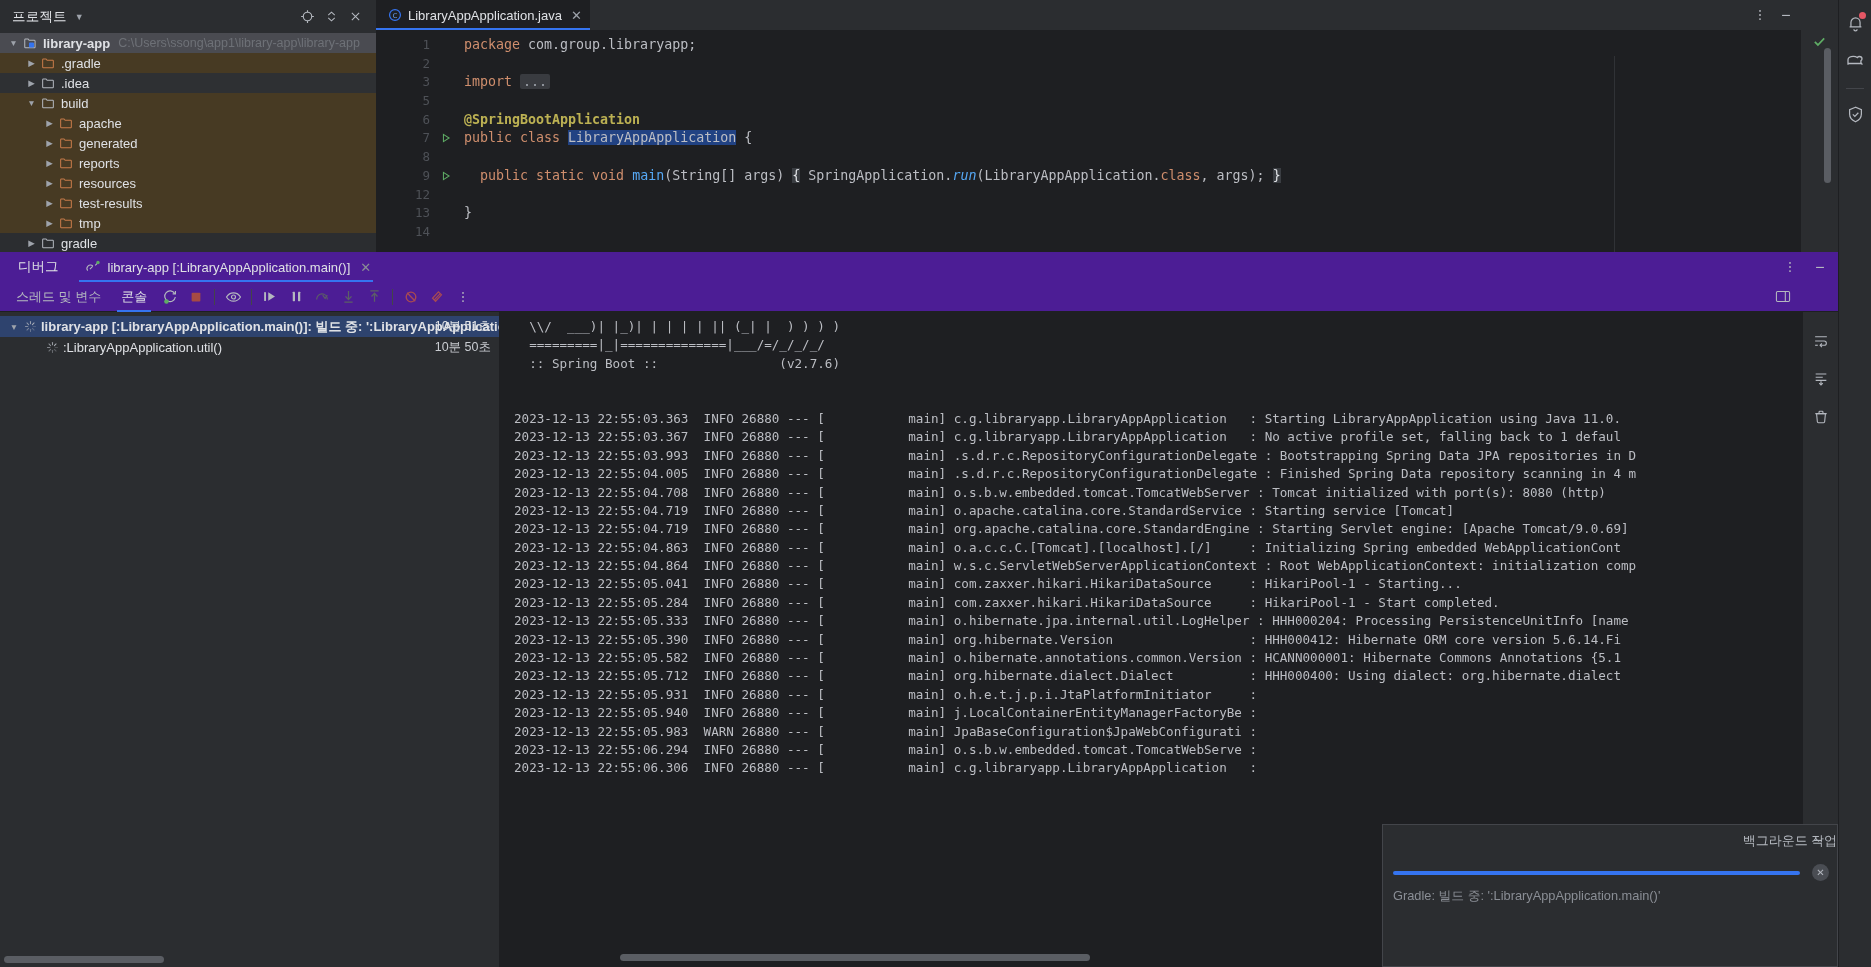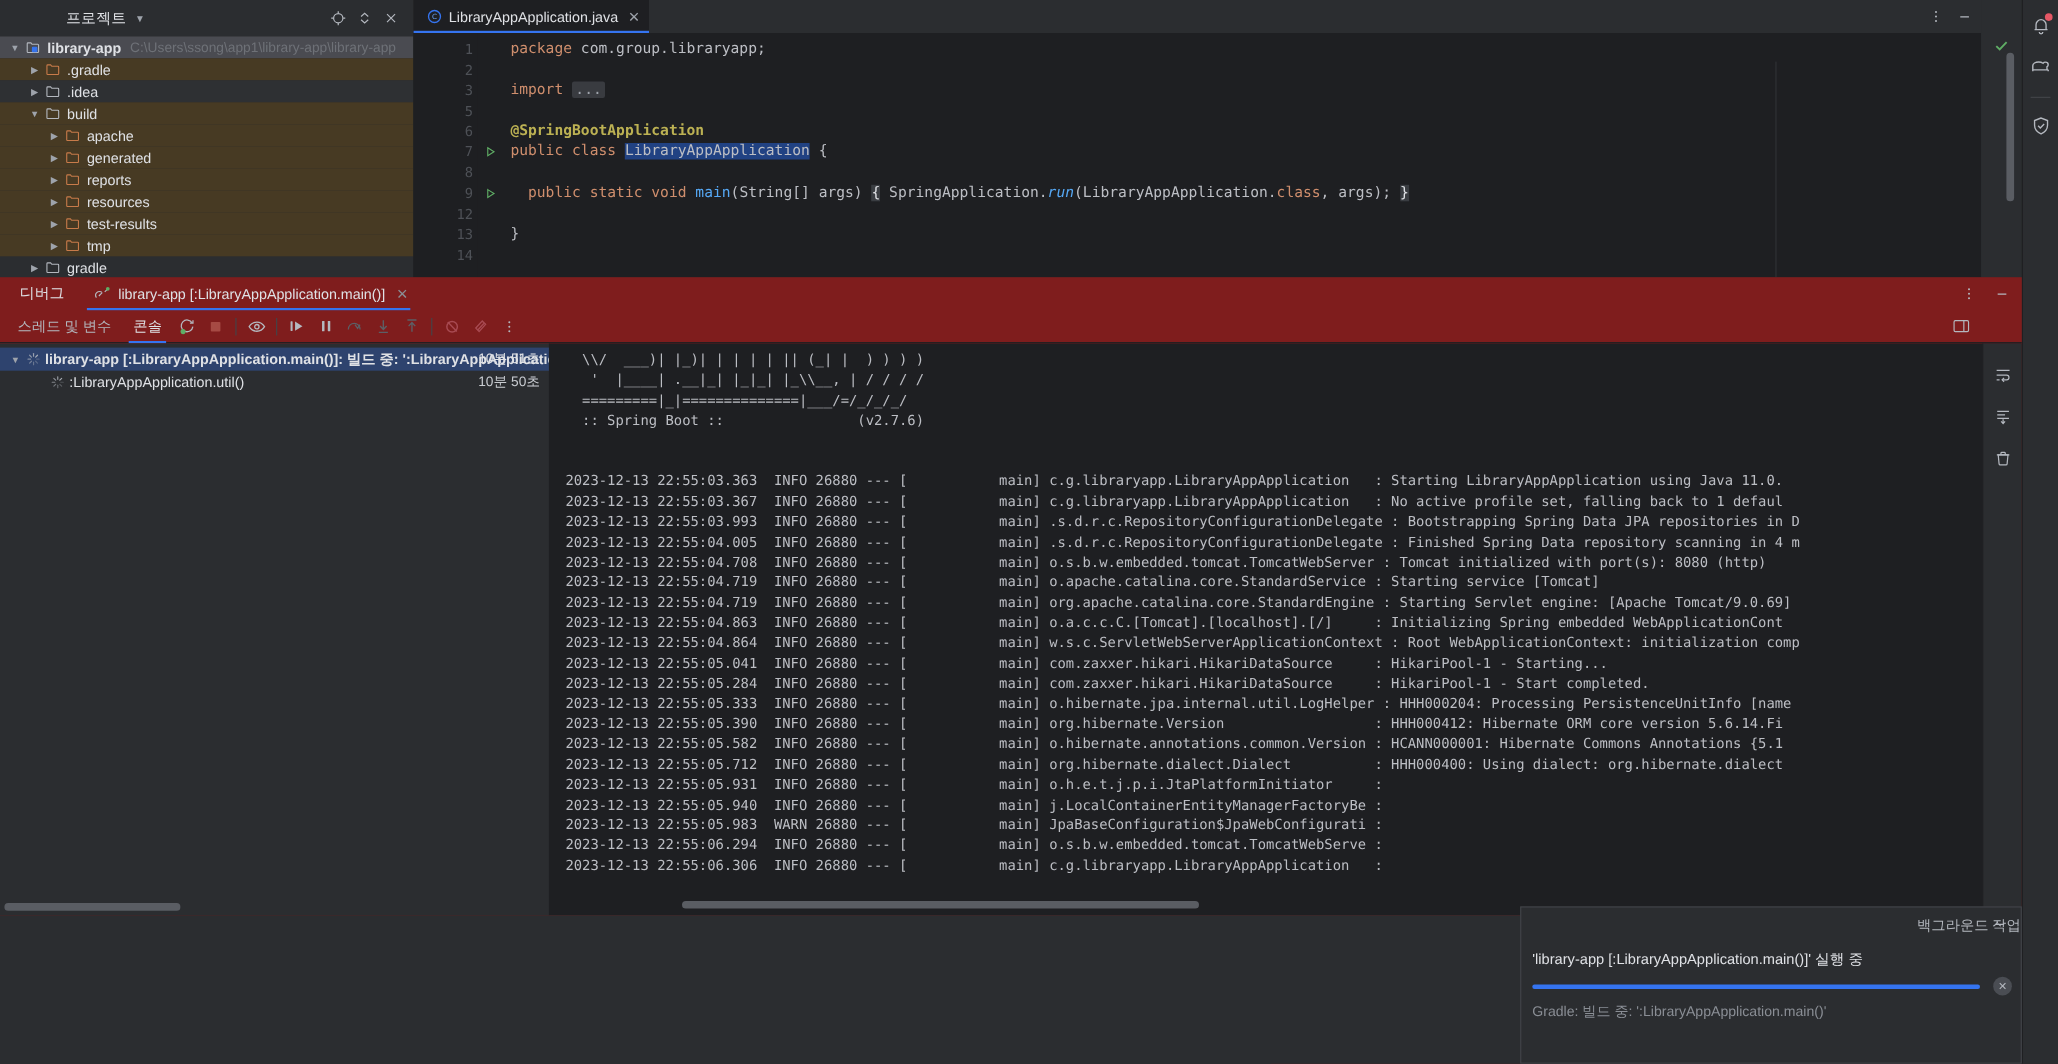--- a/index.html
+++ b/index.html
@@ -13,21 +13,20 @@
   .app { position:relative; width:1871px; height:967px; }
 
   
   .project-panel {
     position:absolute; left:0; top:0; width:376px; height:311px;
     background:#2b2d30; display:flex; flex-direction:column;
   }
   .project-header {
     height:33px; display:flex; align-items:center; padding:0 10px 0 12px;
     flex:0 0 33px;
-    margin-left:48px;
   }
   .project-title { font-size:13.5px; color:#dfe1e5; letter-spacing:.2px; }
   .proj-chevron { margin-left:8px; font-size:9px; color:#9ea3ab; }
   .project-header-spacer { flex:1; }
   .ph-icon {
     width:22px; height:22px; display:flex; align-items:center; justify-content:center;
     color:#b4b8bf; margin-left:2px;
   }
 
   .tree { flex:1; overflow:hidden; padding-top:0px; font-size:13px; }
@@ -105,22 +104,22 @@
     position:absolute; right:0; top:0; width:33px; height:967px;
     background:#2b2d30; border-left:1px solid #1e1f22;
     display:flex; flex-direction:column; align-items:center; padding-top:10px;
   }
   .rail-icon { width:26px; height:26px; display:flex; align-items:center; justify-content:center; color:#b4b8bf; margin-bottom:12px; position:relative; }
   .rail-badge { position:absolute; top:2px; right:2px; width:7px; height:7px; border-radius:50%; background:#e55765; }
   .rail-sep { width:18px; height:1px; background:#43454a; margin:2px 0 12px; }
 
   
   .debug-window {
-    position:absolute; left:0; top:252px; width:1838px; height:580px;
-    background:#7f1d1d; display:flex; flex-direction:column;
+    position:absolute; left:0; top:252px; width:1838px; height:715px;
+    background:#4c1d95; display:flex; flex-direction:column;
   }
   .debug-tabbar { height:30px; display:flex; align-items:center; padding-left:8px; position:relative; }
   .dw-title { font-size:13.5px; color:#dfe1e5; padding:0 10px; }
   .dw-tab {
     height:30px; display:flex; align-items:center; padding:0 6px 0 10px;
     font-size:13px; color:#dfe1e5; position:relative; margin-left:6px;
   }
   .dw-tab.active:after { content:""; position:absolute; left:4px; right:4px; bottom:0; height:2px; background:#3574f0; }
   .dw-tab-ico { margin-right:7px; position:relative; display:flex; }
   .dw-tab-close { margin-left:10px; color:#8a8e95; font-size:13px; }
@@ -553,21 +552,20 @@
                 <line x1="10.33" y1="5.67" x2="12.38" y2="3.62" stroke="#b4b8bf" stroke-width="1.3" stroke-linecap="round" opacity="0.91"></line>
               </svg>
             </span>
             <span class="fr-label">:LibraryAppApplication.util()</span>
             <span class="fr-time">10분 50초</span>
           </div>
         </div>
       <div class="console">
         <div id="console-lines">
             <div class="cline">  \\/  ___)| |_)| | | | | || (_| |  ) ) ) )</div>
-            <div class="cline">   '  |____| .__|_| |_|_| |_\\__, | / / / /</div>
             <div class="cline">  =========|_|==============|___/=/_/_/_/</div>
             <div class="cline">  :: Spring Boot ::                (v2.7.6)</div>
             <div class="cline">&nbsp;</div>
             <div class="cline">&nbsp;</div>
             <div class="cline">2023-12-13 22:55:03.363  INFO 26880 --- [           main] c.g.libraryapp.LibraryAppApplication   : Starting LibraryAppApplication using Java 11.0.</div>
             <div class="cline">2023-12-13 22:55:03.367  INFO 26880 --- [           main] c.g.libraryapp.LibraryAppApplication   : No active profile set, falling back to 1 defaul</div>
             <div class="cline">2023-12-13 22:55:03.993  INFO 26880 --- [           main] .s.d.r.c.RepositoryConfigurationDelegate : Bootstrapping Spring Data JPA repositories in D</div>
             <div class="cline">2023-12-13 22:55:04.005  INFO 26880 --- [           main] .s.d.r.c.RepositoryConfigurationDelegate : Finished Spring Data repository scanning in 4 m</div>
             <div class="cline">2023-12-13 22:55:04.708  INFO 26880 --- [           main] o.s.b.w.embedded.tomcat.TomcatWebServer : Tomcat initialized with port(s): 8080 (http)</div>
             <div class="cline">2023-12-13 22:55:04.719  INFO 26880 --- [           main] o.apache.catalina.core.StandardService : Starting service [Tomcat]</div>
@@ -615,21 +613,20 @@
 
   <div class="bg-popup">
     <div class="bg-head">
       <span class="bg-title">백그라운드 작업</span>
       <span class="bg-min">
         <svg width="14" height="14" viewBox="0 0 16 16" fill="none" stroke="currentColor" stroke-width="1.3">
             <path d="M3.5 8.5h9"></path>
           </svg>
       </span>
     </div>
-    <div class="bg-task-name">'library-app [:LibraryAppApplication.main()]' 실행 중</div>
     <div class="bg-progress-row">
       <div class="bg-progress"></div>
       <div class="bg-cancel">✕</div>
     </div>
     <div class="bg-sub">Gradle: 빌드 중: ':LibraryAppApplication.main()'</div>
   </div>
 
 </div>
 
 </body></html>

